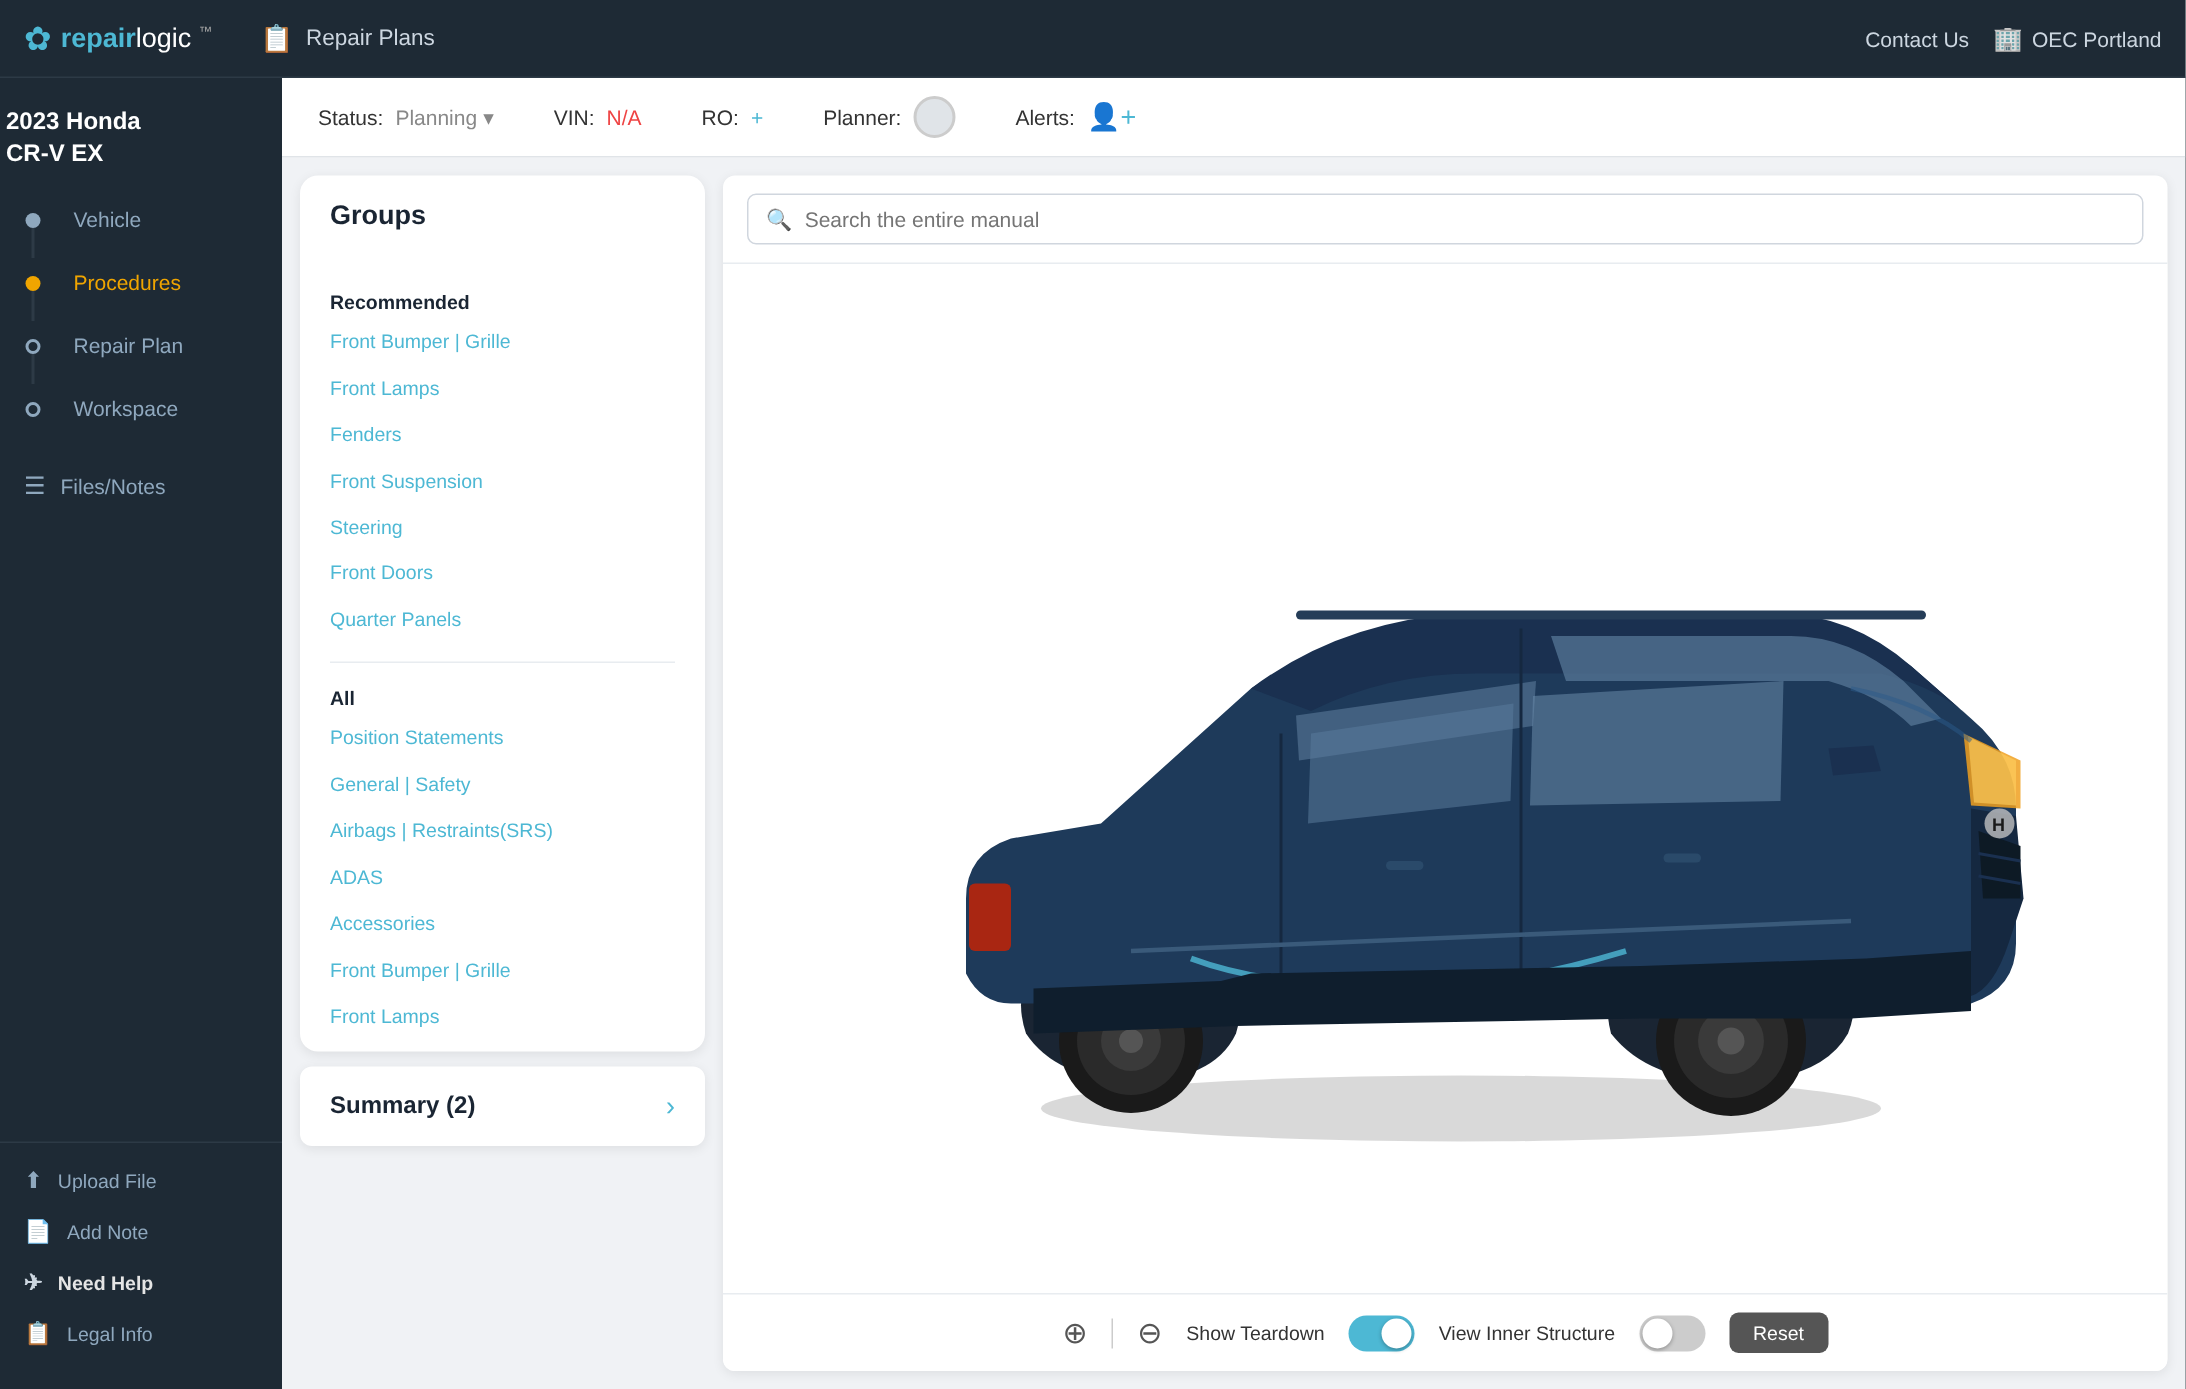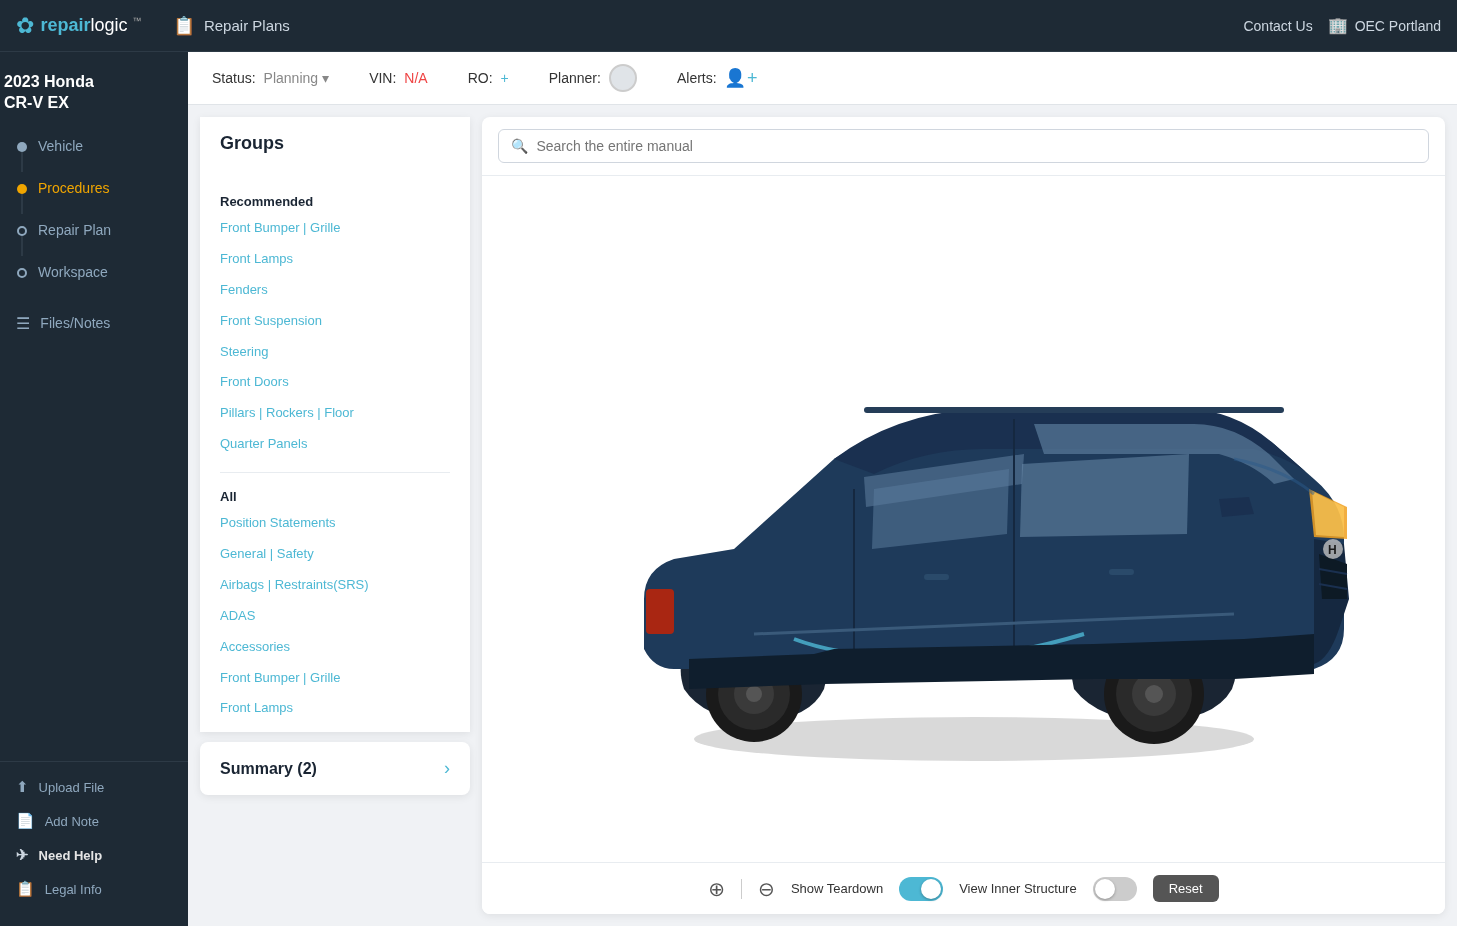--- a/index.html
+++ b/index.html
@@ -145,21 +145,21 @@
       flex: 1;
       overflow: hidden;
       padding: 12px;
       gap: 12px;
     }
 
     
     .groups-panel {
       width: 270px;
       background: white;
-      border-radius: 0;
+      border-radius: 12px;
       box-shadow: 0 2px 8px rgba(0,0,0,0.08);
       display: flex;
       flex-direction: column;
       overflow: hidden;
       flex-shrink: 0;
     }
     .groups-header {
       padding: 16px 20px 8px;
       font-size: 18px;
       font-weight: 600;
@@ -339,21 +339,21 @@
 
     
     .timeline-container {
       display: flex;
       flex-direction: column;
       padding: 0 16px;
     }
     .timeline-item {
       display: flex;
       align-items: flex-start;
-      gap: 10px;
+      gap: 21px;
       position: relative;
     }
     .timeline-dot-col {
       display: flex;
       flex-direction: column;
       align-items: center;
       width: 12px;
       flex-shrink: 0;
     }
     .t-dot {
@@ -508,21 +508,20 @@
         <div class="groups-panel">
           <div class="groups-header">Groups</div>
           <div class="groups-list">
             <div class="group-section-label">Recommended</div>
             <div class="group-item">Front Bumper | Grille</div>
             <div class="group-item">Front Lamps</div>
             <div class="group-item">Fenders</div>
             <div class="group-item">Front Suspension</div>
             <div class="group-item">Steering</div>
             <div class="group-item">Front Doors</div>
-            <div class="group-item">Pillars | Rockers | Floor</div>
             <div class="group-item">Quarter Panels</div>
             <div class="group-divider"></div>
             <div class="section-label-all">All</div>
             <div class="group-item">Position Statements</div>
             <div class="group-item">General | Safety</div>
             <div class="group-item">Airbags | Restraints(SRS)</div>
             <div class="group-item">ADAS</div>
             <div class="group-item">Accessories</div>
             <div class="group-item">Front Bumper | Grille</div>
             <div class="group-item">Front Lamps</div>

